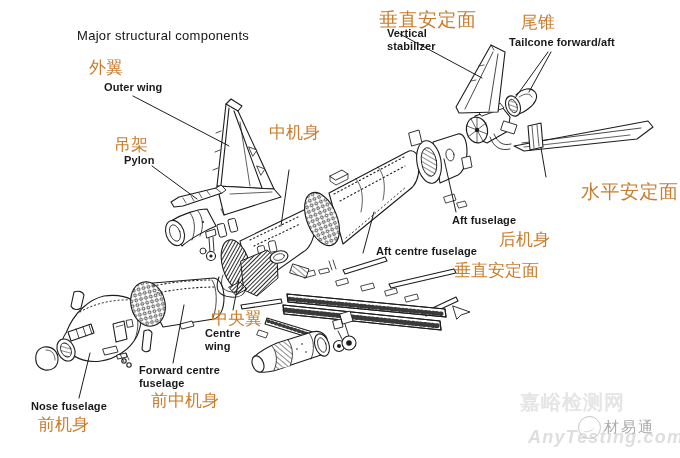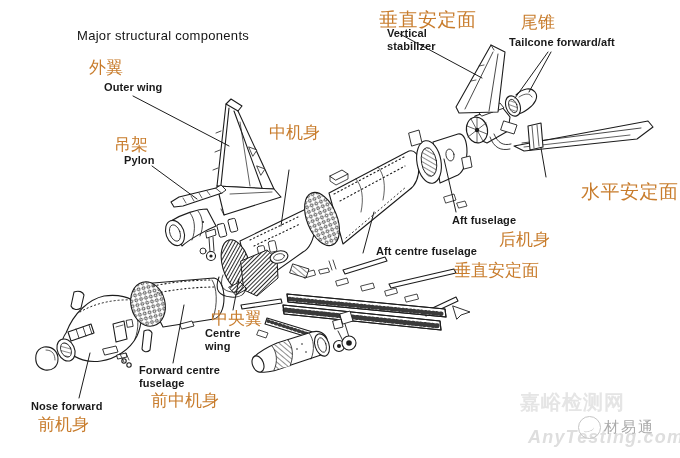--- a/index.html
+++ b/index.html
@@ -264,21 +264,21 @@
 
   <div class="lab" style="left:376px;top:245px">Aft centre fuselage</div>
   <div class="zh" style="left:454px;top:262px">垂直安定面</div>
 
   <div class="zh" style="left:211px;top:310px">中央翼</div>
   <div class="lab wrap" style="left:205px;top:327px;width:46px">Centre wing</div>
 
   <div class="lab wrap" style="left:139px;top:364px;width:84px">Forward centre fuselage</div>
   <div class="zh" style="left:151px;top:392px">前中机身</div>
 
-  <div class="lab" style="left:31px;top:400px">Nose forward</div>
+  <div class="lab" style="left:31px;top:400px">Nose fuselage</div>
   <div class="zh" style="left:38px;top:416px">前机身</div>
 
   <div class="wm-big">嘉峪检测网</div>
   <div class="wm-url">AnyTesting.com</div>
   <div class="wm-logo"></div>
   <div class="wm-brand">材易通</div>
 
 </div>
 
 </body></html>

